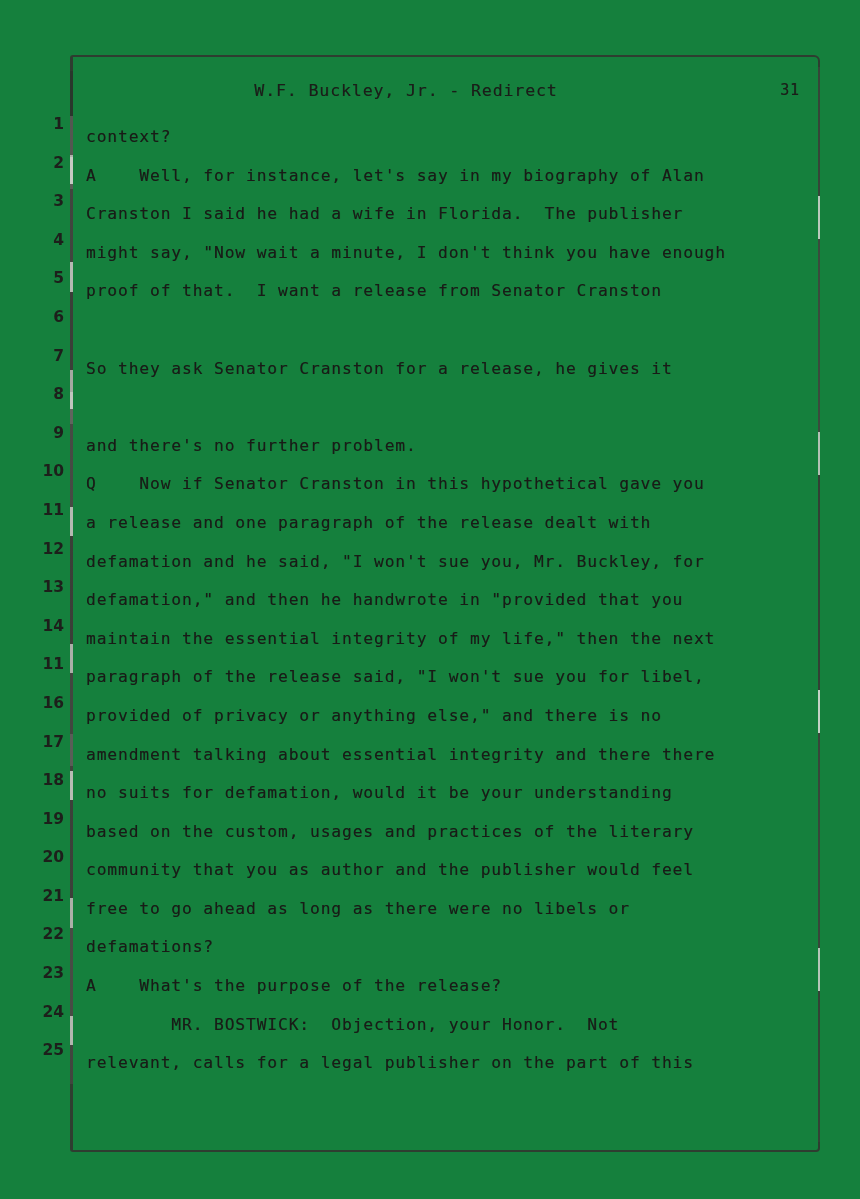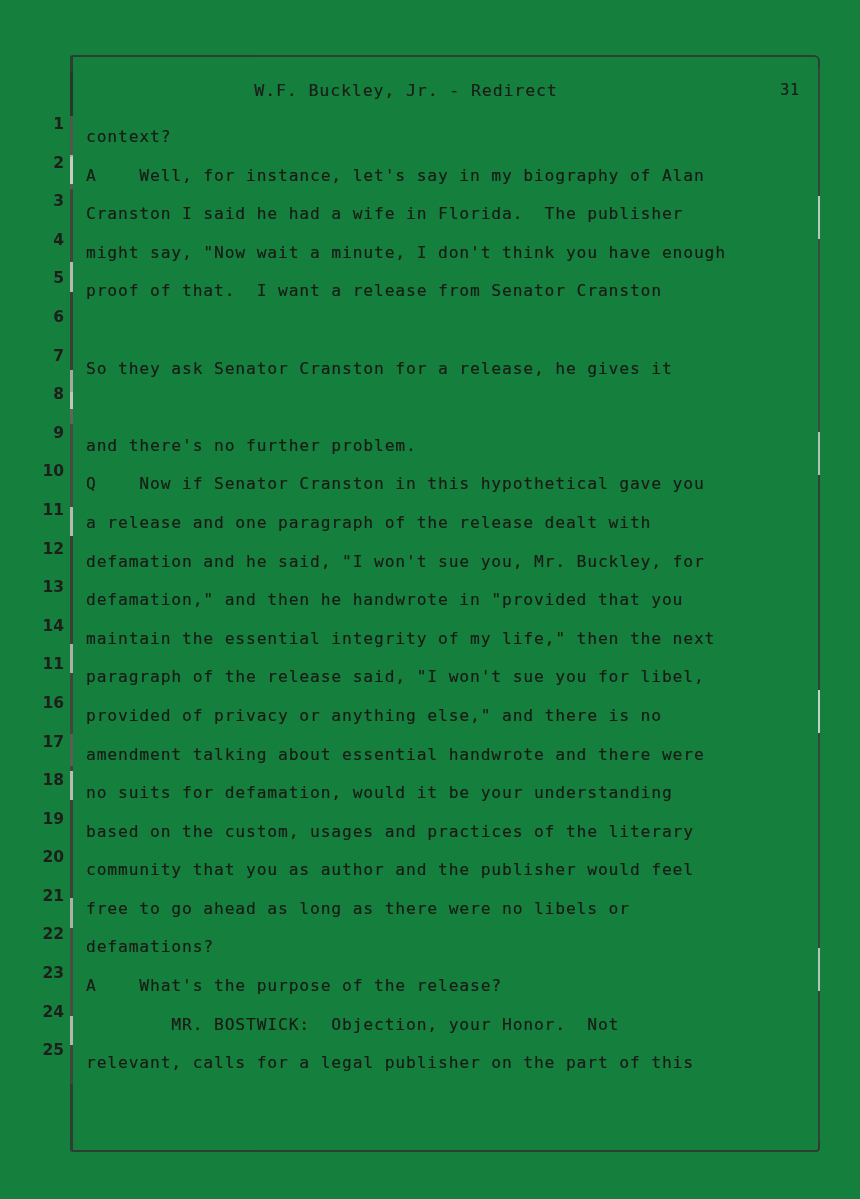--- a/index.html
+++ b/index.html
@@ -218,21 +218,21 @@
       <div class="trow">
         <div class="lno">11</div>
         <div class="ltext">paragraph of the release said, "I won't sue you for libel,</div>
       </div>
       <div class="trow">
         <div class="lno">16</div>
         <div class="ltext">provided of privacy or anything else," and there is no</div>
       </div>
       <div class="trow">
         <div class="lno">17</div>
-        <div class="ltext">amendment talking about essential handwrote and there were</div>
+        <div class="ltext">amendment talking about essential integrity and there there</div>
       </div>
       <div class="trow">
         <div class="lno">18</div>
         <div class="ltext">no suits for defamation, would it be your understanding</div>
       </div>
       <div class="trow">
         <div class="lno">19</div>
         <div class="ltext">based on the custom, usages and practices of the literary</div>
       </div>
       <div class="trow">

